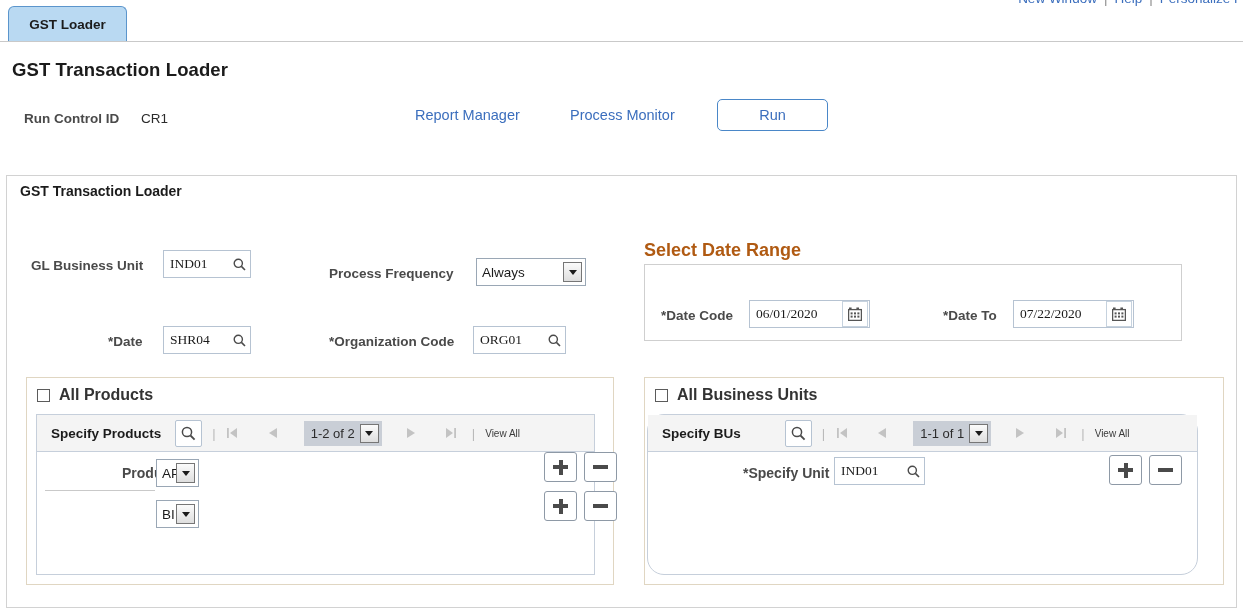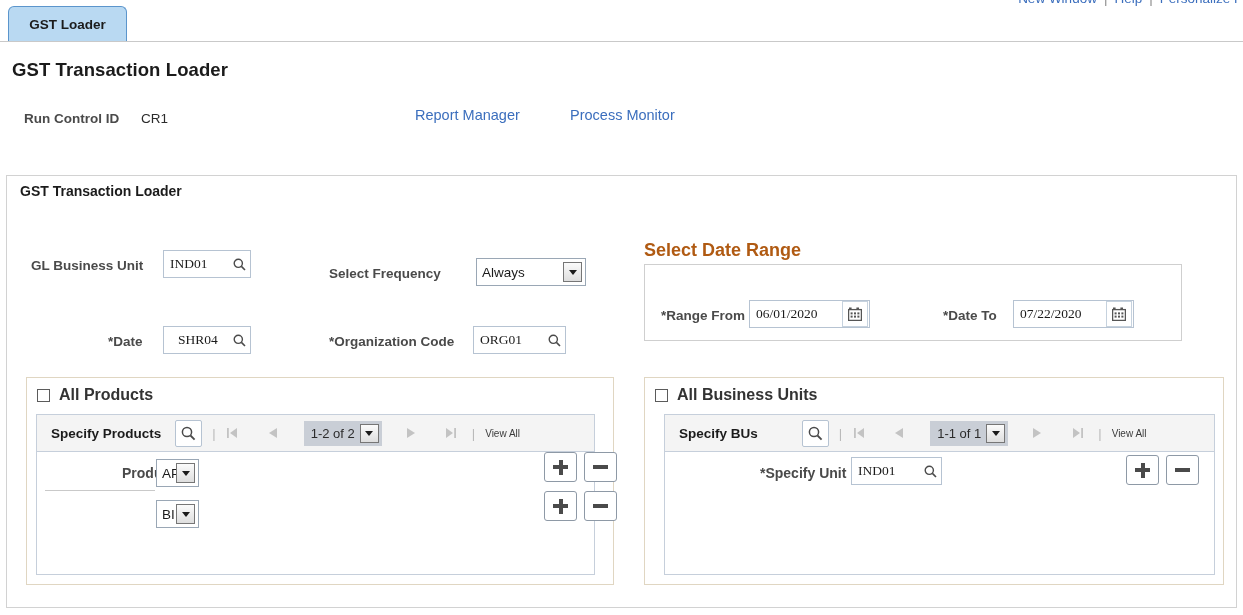--- a/index.html
+++ b/index.html
@@ -161,21 +161,21 @@
     margin-right: 9px;
   }
   .chk-label { font-size: 16px; font-weight: bold; color: #333; }
 
   
   .grid {
     position: absolute;
     border: 1px solid #c6cfdb; background: #ffffff;
   }
   .grid-products { left: 9px; top: 36px; width: 559px; height: 161px; }
-  .grid-bus { left: 19px; top: 36px; width: 551px; height: 161px; }
+  .grid-bus { left: 2px; top: 36px; width: 551px; height: 161px; border-radius: 17px; }
 
   .grid-head {
     position: relative; height: 37px;
     background: #f4f4f4; border-bottom: 1px solid #c6cfdb;
     display: flex; align-items: center;
   }
   .grid-head-title {
     font-size: 13.5px; font-weight: bold; color: #1b1b1b;
     margin-left: 14px; white-space: nowrap;
   }
@@ -245,43 +245,46 @@
       <span>GST Loader</span>
     </div>
   </div>
   <div class="tab-underline"></div>
 
   <div class="page-title">GST Transaction Loader</div>
   <div class="rc-label">Run Control ID</div>
   <div class="rc-value">CR1</div>
   <a class="link-rm" href="#">Report Manager</a>
   <a class="link-pm" href="#">Process Monitor</a>
+  <div class="run-btn">
+    <span>Run</span>
+  </div>
 
   <div class="main-panel">
     <div class="panel-title">GST Transaction Loader</div>
 
     <div class="flabel" style="left:24px; top:82px;">GL Business Unit</div>
     <div class="tbox" style="left:156px; top:74px; width:88px;">
       <span class="val">IND01</span>
       <span class="mag">
         <svg width="13" height="13" viewBox="0 0 13 13">
             <circle cx="5.3" cy="5.3" r="4.1" fill="none" stroke="#4a4a4a" stroke-width="1.4"></circle>
             <line x1="8.4" y1="8.4" x2="12" y2="12" stroke="#4a4a4a" stroke-width="1.6"></line>
           </svg>
       </span>
     </div>
 
-    <div class="flabel" style="left:322px; top:90px;">Select Frequency</div>
+    <div class="flabel" style="left:322px; top:90px;">Process Frequency</div>
     <div class="sel" style="left:469px; top:82px; width:110px;">
       <span class="txt">Always</span>
       <span class="arw"></span>
     </div>
 
     <div class="flabel" style="left:101px; top:158px;">*Date</div>
-    <div class="tbox" style="left:156px; top:150px; width:88px;padding-left:8px;">
+    <div class="tbox" style="left:156px; top:150px; width:88px;">
       <span class="val">SHR04</span>
       <span class="mag">
         <svg width="13" height="13" viewBox="0 0 13 13">
             <circle cx="5.3" cy="5.3" r="4.1" fill="none" stroke="#4a4a4a" stroke-width="1.4"></circle>
             <line x1="8.4" y1="8.4" x2="12" y2="12" stroke="#4a4a4a" stroke-width="1.6"></line>
           </svg>
       </span>
     </div>
 
     <div class="flabel" style="left:322px; top:158px;">*Organization Code</div>
@@ -291,21 +294,21 @@
         <svg width="13" height="13" viewBox="0 0 13 13">
             <circle cx="5.3" cy="5.3" r="4.1" fill="none" stroke="#4a4a4a" stroke-width="1.4"></circle>
             <line x1="8.4" y1="8.4" x2="12" y2="12" stroke="#4a4a4a" stroke-width="1.6"></line>
           </svg>
       </span>
     </div>
   </div>
 
   <div class="dr-title">Select Date Range</div>
   <div class="dr-box">
-    <div class="flabel" style="left:16px; top:43px;">*Range From</div>
+    <div class="flabel" style="left:16px; top:43px;">*Date Code</div>
     <div class="tbox" style="left:104px; top:35px; width:121px;">
       <span class="val">06/01/2020</span>
       <span class="cal-btn">
         <svg width="14" height="14" viewBox="0 0 14 14">
           <rect x="1" y="0.5" width="2.6" height="2.2" fill="#555"></rect>
           <rect x="8.4" y="0.5" width="2.6" height="2.2" fill="#555"></rect>
           <rect x="0.6" y="2.6" width="12.8" height="10.8" fill="none" stroke="#555" stroke-width="1.3"></rect>
           <rect x="2.6" y="5.4" width="2" height="2" fill="#555"></rect>
           <rect x="6" y="5.4" width="2" height="2" fill="#555"></rect>
           <rect x="9.4" y="5.4" width="2" height="2" fill="#555"></rect>

